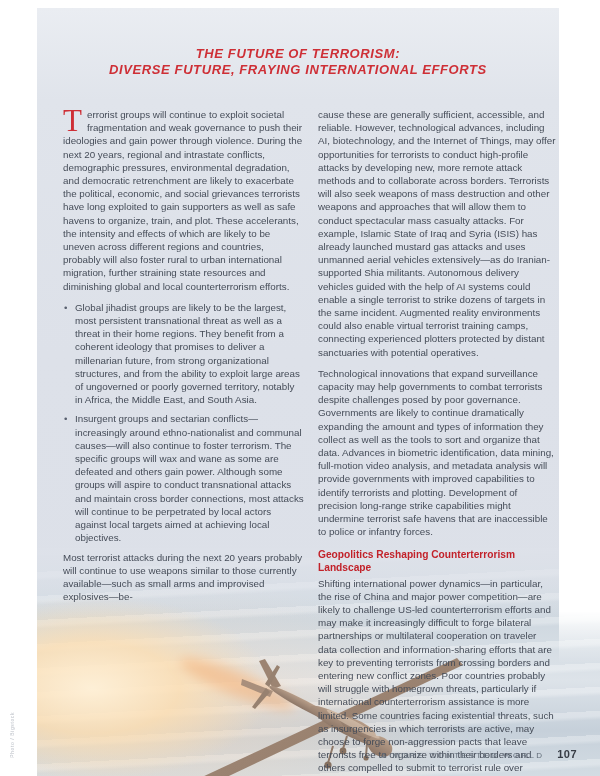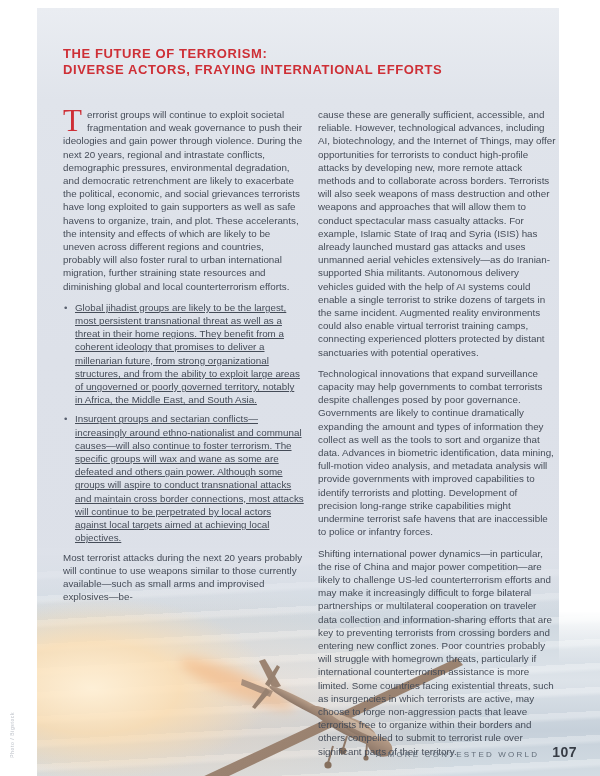--- a/index.html
+++ b/index.html
@@ -28,48 +28,48 @@
     background:linear-gradient(180deg,#dde1e9 0%,rgba(221,225,233,0) 100%);
   }
   .photo::after{ 
     content:"";position:absolute;right:0;top:0;width:41px;height:115px;
     background:linear-gradient(180deg,#ffffff 55%,rgba(255,255,255,0) 100%);
   }
   svg.drone{position:absolute;left:37px;right:0;top:548px;z-index:2;}
   
   .title{
     position:absolute;left:63px;top:46px;width:470px;z-index:4;
-    text-align:left;color:#ce2f36;font-weight:bold;
-    font-size:13px;line-height:16px;letter-spacing:0.6px;
+    text-align:center;color:#ce2f36;font-weight:bold;
+    font-size:13px;line-height:16px;letter-spacing:0.6px;font-style:italic;
   }
   
   .col{position:absolute;z-index:4;color:#454c58;font-size:9.8px;line-height:13.2px;}
   .col-left{left:63px;top:108px;width:241px;}
   .col-right{left:318px;top:108px;width:238px;}
   .para{margin:0 0 8px 0;}
   .dropcap{
     float:left;color:#ce2f36;font-family:"Liberation Serif", serif;
     font-size:31px;line-height:24px;margin:1px 5px 0 0;font-weight:400;
   }
-  .bullet{position:relative;padding-left:12px;margin:4px 0 6px 0;text-decoration:underline;}
+  .bullet{position:relative;padding-left:12px;margin:4px 0 6px 0;}
   .bullet::before{content:"•";position:absolute;left:1px;top:0;color:#5a6170;}
   .red-head{
     color:#c2222a;font-weight:bold;font-size:10.2px;line-height:13px;
     margin:9px 0 3px 0;
   }
   
   .footer{
     position:absolute;right:23px;bottom:16px;z-index:5;
     display:flex;align-items:baseline;gap:13px;
   }
   .footer .report{
     font-size:8px;letter-spacing:2.2px;color:#626d79;font-weight:500;padding-left:44px;
   }
   .footer .pageno{
-    font-size:14px;font-weight:bold;color:#373c45;letter-spacing:0.5px;
+    font-size:11px;font-weight:bold;color:#373c45;letter-spacing:0.5px;
   }
   
   .credit{
     position:absolute;left:9px;bottom:18px;z-index:5;
     writing-mode:vertical-rl;transform:rotate(180deg);
     font-size:5px;letter-spacing:0.6px;color:#b9bec6;
   }
 </style>
 </head>
 <body>
@@ -122,39 +122,40 @@
       <line x1="296" y1="198" x2="291" y2="215"></line>
       <circle cx="291" cy="217" r="3.6" stroke="none"></circle>
       <line x1="330" y1="196" x2="329" y2="208"></line>
       <circle cx="329" cy="210" r="2.6" stroke="none"></circle>
     </g>
   </g>
 </svg>
 
 <div class="title">
   <div>THE FUTURE OF TERRORISM:</div>
-  <div>DIVERSE ACTORS, FRAYING INTERNATIONAL EFFORTS</div>
+  <div>DIVERSE FUTURE, FRAYING INTERNATIONAL EFFORTS</div>
 </div>
 
 <div class="col col-left">
   <p class="para"><span class="dropcap">T</span><span>errorist groups will continue to exploit societal fragmentation and weak governance to push their ideologies and gain power through violence. During the next 20 years, regional and intrastate conflicts, demographic pressures, environmental degradation, and democratic retrenchment are likely to exacerbate the political, economic, and social grievances terrorists have long exploited to gain supporters as well as safe havens to organize, train, and plot. These accelerants, the intensity and effects of which are likely to be uneven across different regions and countries, probably will also foster rural to urban international migration, further straining state resources and diminishing global and local counterterrorism efforts.</span></p>
 
   <div class="bullet">
     <span>Global jihadist groups are likely to be the largest, most persistent transnational threat as well as a threat in their home regions. They benefit from a coherent ideology that promises to deliver a millenarian future, from strong organizational structures, and from the ability to exploit large areas of ungoverned or poorly governed territory, notably in Africa, the Middle East, and South Asia.</span>
   </div>
   <div class="bullet">
     <span>Insurgent groups and sectarian conflicts—increasingly around ethno-nationalist and communal causes—will also continue to foster terrorism. The specific groups will wax and wane as some are defeated and others gain power. Although some groups will aspire to conduct transnational attacks and maintain cross border connections, most attacks will continue to be perpetrated by local actors against local targets aimed at achieving local objectives.</span>
   </div>
 
   <p class="para">Most terrorist attacks during the next 20 years probably will continue to use weapons similar to those currently available—such as small arms and improvised explosives—be-</p>
 </div>
 
 <div class="col col-right">
   <p class="para">cause these are generally sufficient, accessible, and reliable. However, technological advances, including AI, biotechnology, and the Internet of Things, may offer opportunities for terrorists to conduct high-profile attacks by developing new, more remote attack methods and to collaborate across borders. Terrorists will also seek weapons of mass destruction and other weapons and approaches that will allow them to conduct spectacular mass casualty attacks. For example, Islamic State of Iraq and Syria (ISIS) has already launched mustard gas attacks and uses unmanned aerial vehicles extensively—as do Iranian-supported Shia militants. Autonomous delivery vehicles guided with the help of AI systems could enable a single terrorist to strike dozens of targets in the same incident. Augmented reality environments could also enable virtual terrorist training camps, connecting experienced plotters protected by distant sanctuaries with potential operatives.</p>
   <p class="para">Technological innovations that expand surveillance capacity may help governments to combat terrorists despite challenges posed by poor governance. Governments are likely to continue dramatically expanding the amount and types of information they collect as well as the tools to sort and organize that data. Advances in biometric identification, data mining, full-motion video analysis, and metadata analysis will provide governments with improved capabilities to identify terrorists and plotting. Development of precision long-range strike capabilities might undermine terrorist safe havens that are inaccessible to police or infantry forces.</p>
+  <div class="red-head">Geopolitics Reshaping Counterterrorism Landscape</div>
   <p class="para">Shifting international power dynamics—in particular, the rise of China and major power competition—are likely to challenge US-led counterterrorism efforts and may make it increasingly difficult to forge bilateral partnerships or multilateral cooperation on traveler data collection and information-sharing efforts that are key to preventing terrorists from crossing borders and entering new conflict zones.  Poor countries probably will struggle with homegrown threats, particularly if international counterterrorism assistance is more limited. Some countries facing existential threats, such as insurgencies in which terrorists are active, may choose to forge non-aggression pacts that leave terrorists free to organize within their borders and others compelled to submit to terrorist rule over significant parts of their territory.</p>
 </div>
 
 <div class="footer">
   <span class="report">A MORE CONTESTED WORLD</span>
   <span class="pageno">107</span>
 </div>
 
 <div class="credit">Photo / Bigstock</div>
 

